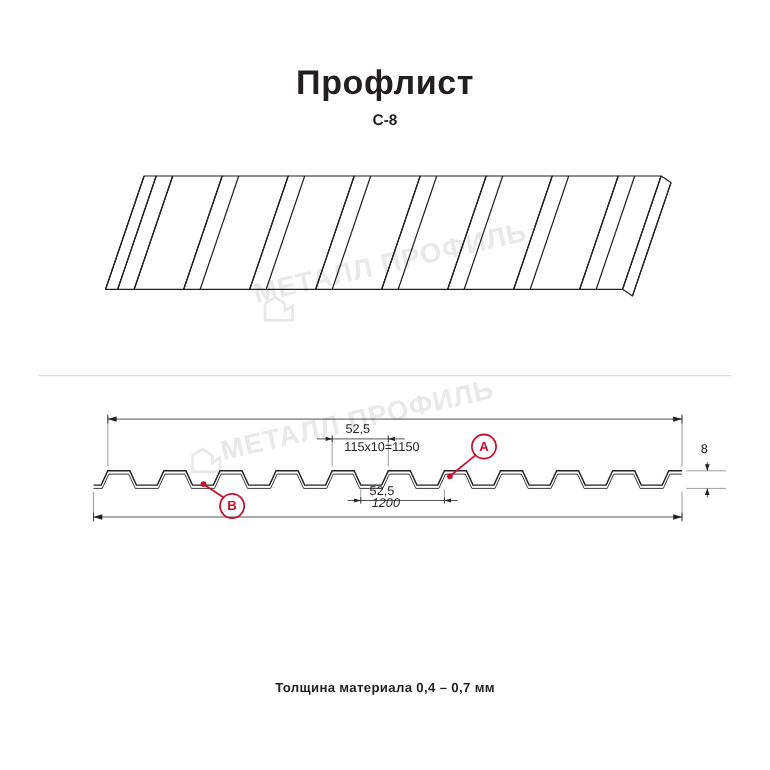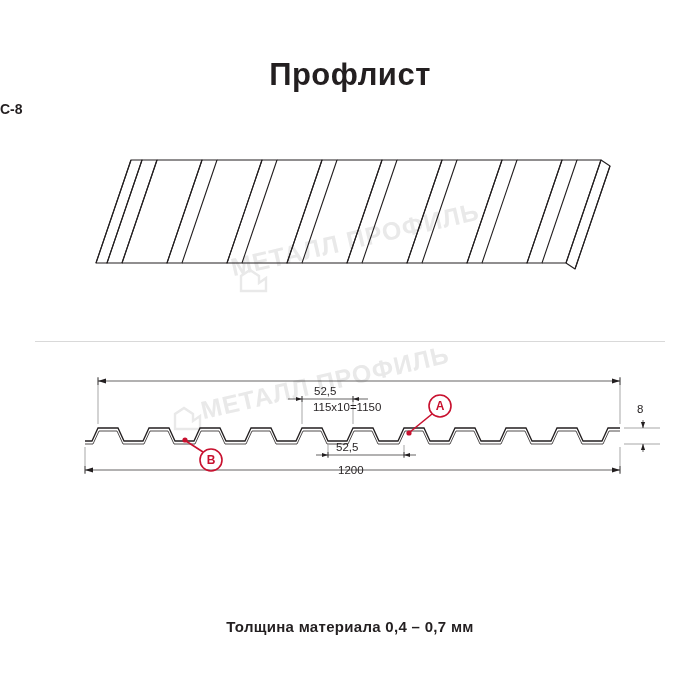--- a/index.html
+++ b/index.html
@@ -30,32 +30,32 @@
     font-size: 31px;
     font-weight: bold;
     letter-spacing: 0.5px;
     color: #231f20;
   }
   .subtitle {
     position: absolute;
     left: 0;
     top: 101px;
     width: 700px;
-    text-align: left;
+    text-align: center;
     font-size: 14px;
     font-weight: bold;
     color: #231f20;
   }
   .footer-note {
     position: absolute;
     left: 0;
     top: 618px;
     width: 700px;
     text-align: center;
-    font-size: 15px;
+    font-size: 12px;
     font-weight: bold;
     letter-spacing: 0.3px;
     color: #231f20;
   }
   .divider {
     position: absolute;
     left: 35px;
     top: 341px;
     width: 630px;
     height: 1px;
@@ -279,20 +279,20 @@
         <circle cx="211" cy="460" r="11" fill="none" stroke="#c8102e" stroke-width="1.6"></circle>
         <path d="M203 452 L186 441" stroke="#c8102e" stroke-width="1.6"></path>
         <circle cx="185" cy="440" r="2.6" fill="#c8102e" stroke="none"></circle>
       </g>
     </g>
   </svg>
 
   <div class="dim-label" style="left:313px; top:366px;margin-top:35px;">115х10=1150</div>
   <div class="dim-label" style="left:314px; top:385px;">52,5</div>
   <div class="dim-label" style="left:336px; top:441px;">52,5</div>
-  <div class="dim-label" style="left:338px; top:464px;">1200</div>
+  <div class="dim-label" style="left:338px; top:452px;font-style:italic;">1200</div>
   <div class="dim-label" style="left:637px; top:403px;">8</div>
 
   <div class="callout-letter" style="left:430px; top:397px;">A</div>
   <div class="callout-letter" style="left:201px; top:451px;">B</div>
 
   <div class="footer-note">Толщина материала 0,4 – 0,7 мм</div>
 </div>
 
 </body></html>

